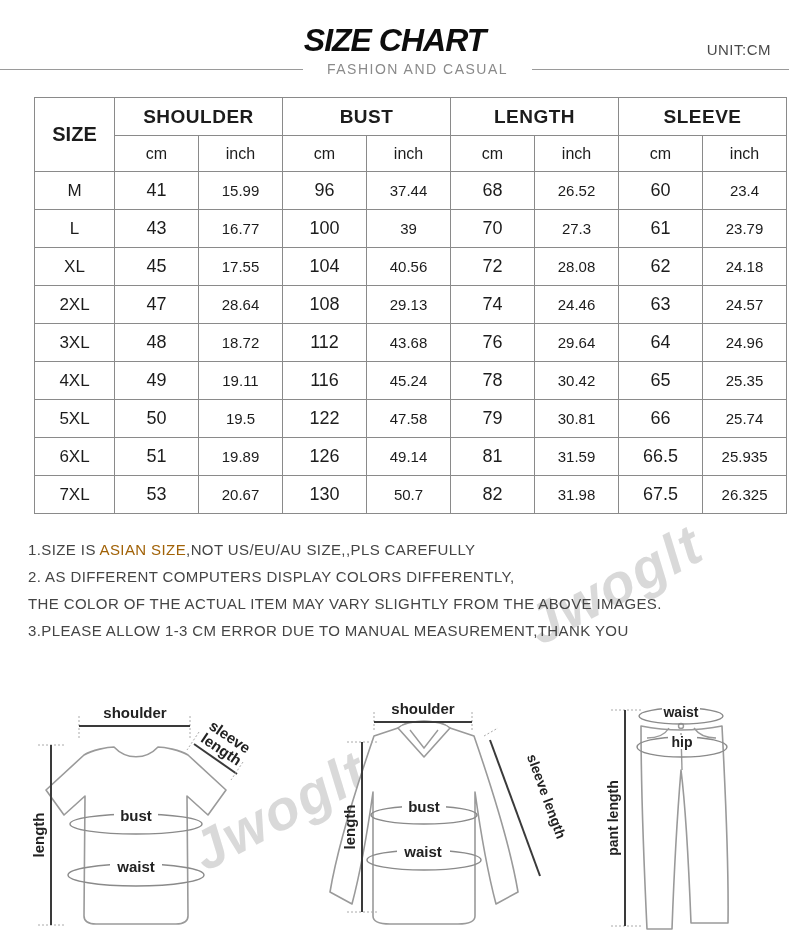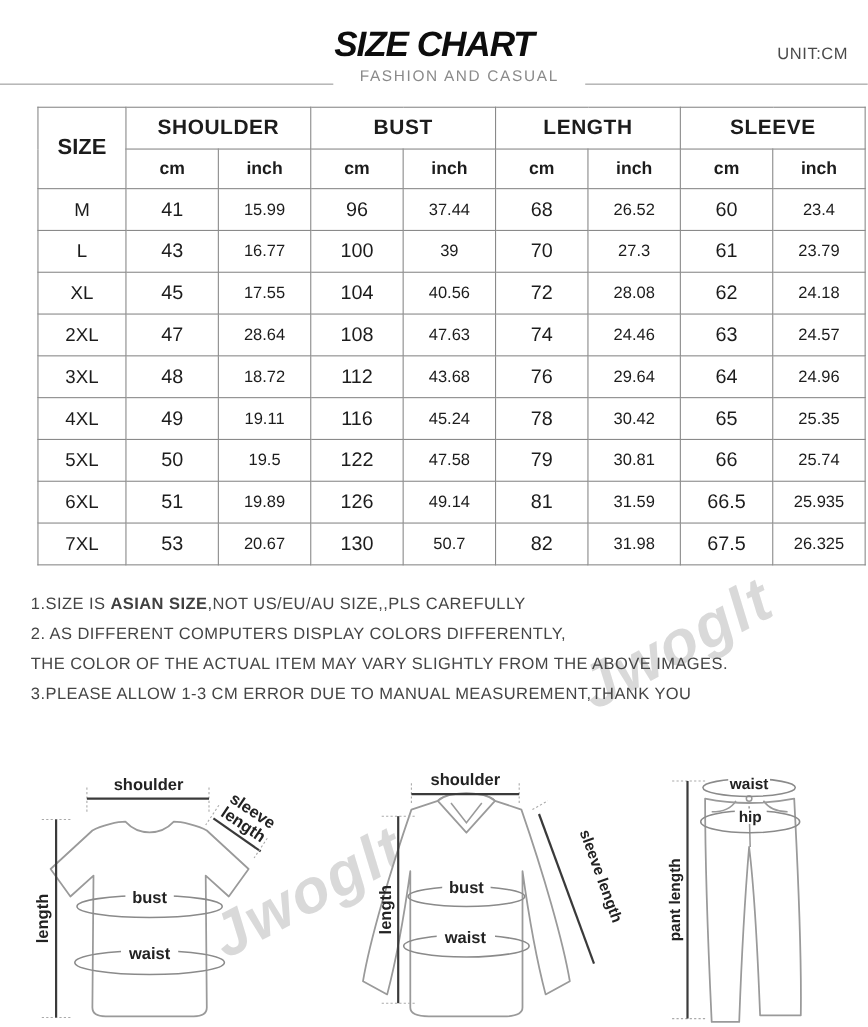--- a/index.html
+++ b/index.html
@@ -8,48 +8,48 @@
     font-family:"Liberation Sans", sans-serif; overflow:hidden; margin:0 auto;
   }
   
   .title {
     position:absolute; top:10px; left:0; right:0; text-align:center;
     font-size:32px; font-weight:700; font-style:italic; letter-spacing:-1px; color:#0d0d0d;margin-top:12px;
   }
   .unit {
     position:absolute; top:41px; right:18px; font-size:15px; color:#4a4a4a; letter-spacing:0.5px;
   }
-  .subtitle-row { position:absolute; top:61px; left:0; width:100%; display:flex; align-items:flex-end; }
+  .subtitle-row { position:absolute; top:61px; left:0; width:100%; display:flex; align-items:center; }
   .hline { height:1px; background:#9a9a9a; }
   .hline.left { width:303px; }
   .hline.right { flex:1; }
   .subtitle { margin:0 24px; font-size:14px; color:#8a8a8a; letter-spacing:1.5px; white-space:nowrap; }
 
   
   table.size-table {
     position:absolute; left:18px; top:97px; width:753px;
     border-collapse:collapse; table-layout:fixed; background:transparent;margin-left:16px;
   }
   .size-table th, .size-table td {
     border:1px solid #8a8a8a; text-align:center; vertical-align:middle;
     color:#1c1c1c; padding:0; overflow:hidden;
   }
   .size-table thead tr.group-row th { height:37px; }
-  .size-table thead tr.sub-row th  { height:35px; font-size:16px; font-weight:700; }
+  .size-table thead tr.sub-row th  { height:35px; font-size:16px; font-weight:400; }
   .size-table th.size-h  { font-size:20px; font-weight:700; }
   .size-table th.group-h { font-size:19px; font-weight:700; letter-spacing:0.5px; }
   .size-table tbody td   { height:37px; }
   .size-table td.size-cell { font-size:17px; }
   .size-table td.cm-val    { font-size:18px; }
   .size-table td.inch-val  { font-size:15px; }
 
   
   .notes { position:absolute; left:28px; top:536px; font-size:15px; color:#454545; letter-spacing:0.4px; }
   .notes p { margin:0; line-height:27px; white-space:nowrap; }
-  .notes b { color:#404040; font-weight:700; }
+  .notes b { color:#a16207; font-weight:400; }
 
   
   .watermark {
     position:absolute; font-style:italic; font-weight:700; font-size:56px;
     color:rgba(170,170,170,0.45); transform:rotate(-28deg); letter-spacing:2px; white-space:nowrap;
   }
   .wm1 { left:520px; top:552px; }
   .wm2 { left:185px; top:778px; }
 
   
@@ -135,21 +135,21 @@
           <td class="cm-val">72</td>
           <td class="inch-val">28.08</td>
           <td class="cm-val">62</td>
           <td class="inch-val">24.18</td>
         </tr>
         <tr>
           <td class="size-cell">2XL</td>
           <td class="cm-val">47</td>
           <td class="inch-val">28.64</td>
           <td class="cm-val">108</td>
-          <td class="inch-val">47.63</td>
+          <td class="inch-val">29.13</td>
           <td class="cm-val">74</td>
           <td class="inch-val">24.46</td>
           <td class="cm-val">63</td>
           <td class="inch-val">24.57</td>
         </tr>
         <tr>
           <td class="size-cell">3XL</td>
           <td class="cm-val">48</td>
           <td class="inch-val">18.72</td>
           <td class="cm-val">112</td>

